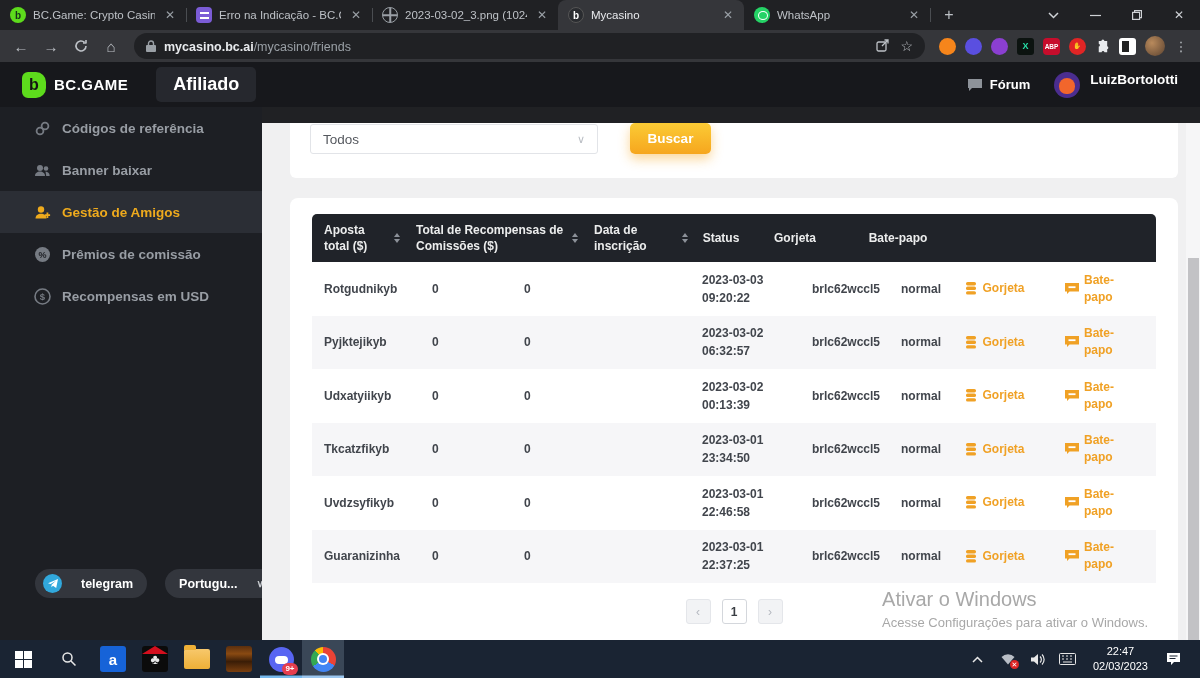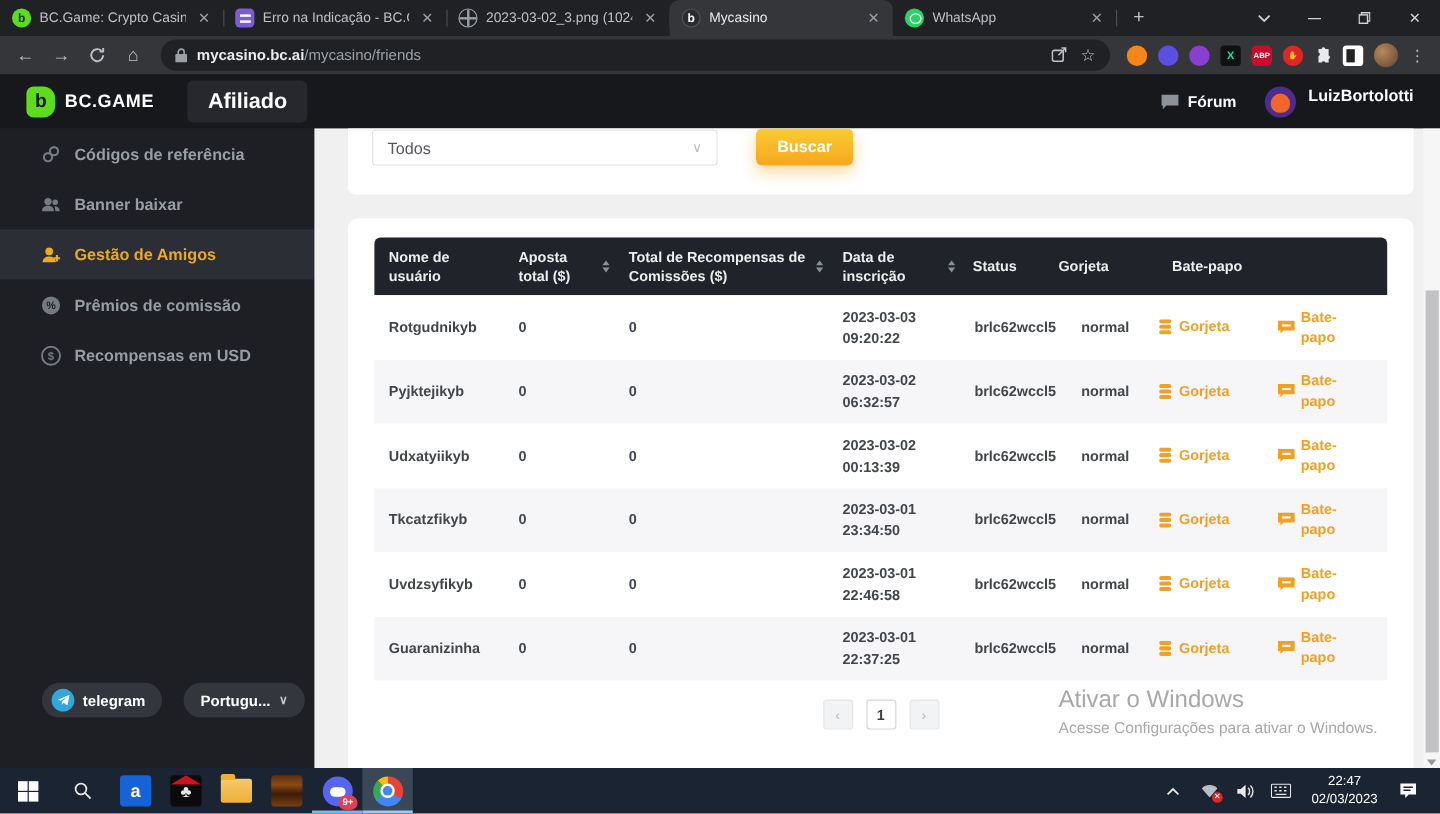--- a/index.html
+++ b/index.html
@@ -57,26 +57,26 @@
   
   .content { position:absolute; top:107px; left:0; width:1200px; height:533px; display:flex; }
 
   
   .sidebar { position:relative; width:262px; height:533px; background:#1d1f24; flex:0 0 262px; }
   .side-item { height:42px; display:flex; align-items:center; gap:11px; padding-left:34px; color:#989da4; font-size:13.5px; font-weight:bold; }
   .side-item svg { flex:0 0 17px; color:#767b83; }
   .side-item.active { background:#2b2e35; color:#eeaa1d; }
   .side-item.active svg { color:#eeaa1d; }
   .side-bottom { position:absolute; left:0; bottom:42px; width:262px; display:flex; gap:18px; padding-left:35px; }
-  .pill { height:29px; border-radius:15px; background:#33363d; color:#fff; font-size:12.5px; font-weight:bold; display:flex; align-items:center; gap:7px; padding:0 14px; }
+  .pill { height:29px; border-radius:15px; background:#33363d; color:#fff; font-size:12.5px; font-weight:bold; display:flex; align-items:center; gap:19px; padding:0 14px; }
   .tg-circle { width:19px; height:19px; border-radius:50%; background:#31a8dc; display:flex; align-items:center; justify-content:center; margin-left:-6px; }
   .pill .chev { color:#c6c9cd; font-size:10px; }
 
   
-  .main { position:relative; flex:1; background:#f0f0f1; height:533px; overflow:hidden; }
+  .main { position:relative; flex:1; background:#f0f0f1; height:533px; overflow:hidden;margin-top:16px; }
   .card { position:absolute; left:28px; width:888px; background:#fff; border-radius:6px; }
   .card.filters { top:-10px; height:65px; }
   .card.tablecard { top:75px; height:470px; border-radius:8px; }
 
   .select { position:absolute; left:20px; top:11px; width:288px; height:30px; border:1px solid #e2e4e8; border-radius:3px; display:flex; align-items:center; padding:0 12px; color:#55585e; font-size:13.5px; background:#fff; }
   .select .chev { margin-left:auto; color:#b9bdc3; font-size:11px; }
   .btn-buscar { position:absolute; left:340px; top:10px; width:81px; height:31px; border-radius:5px; background:linear-gradient(#fbcb35, #f6a61e); color:#fff; font-weight:bold; font-size:13.5px; display:flex; align-items:center; justify-content:center; box-shadow:0 5px 12px rgba(246,166,30,.45); }
 
   
   .tbl { position:absolute; left:22px; top:16px; width:844px; font-size:12px; }
@@ -317,21 +317,20 @@
         <div class="select">
           <span>Todos</span>
           <span class="chev">∨</span>
         </div>
         <div class="btn-buscar">Buscar</div>
       </div>
 
       <div class="card tablecard">
         <div class="tbl">
           <div class="tbl-head">
-            <div class="th c1">Nome de usuário</div>
             <div class="th c2">
               <span>Aposta total ($)</span>
               <span class="sorters">
                   <i class="up"></i>
                   <i class="dn"></i>
                 </span>
             </div>
             <div class="th c3">
               <span>Total de Recompensas de Comissões ($)</span>
               <span class="sorters">

